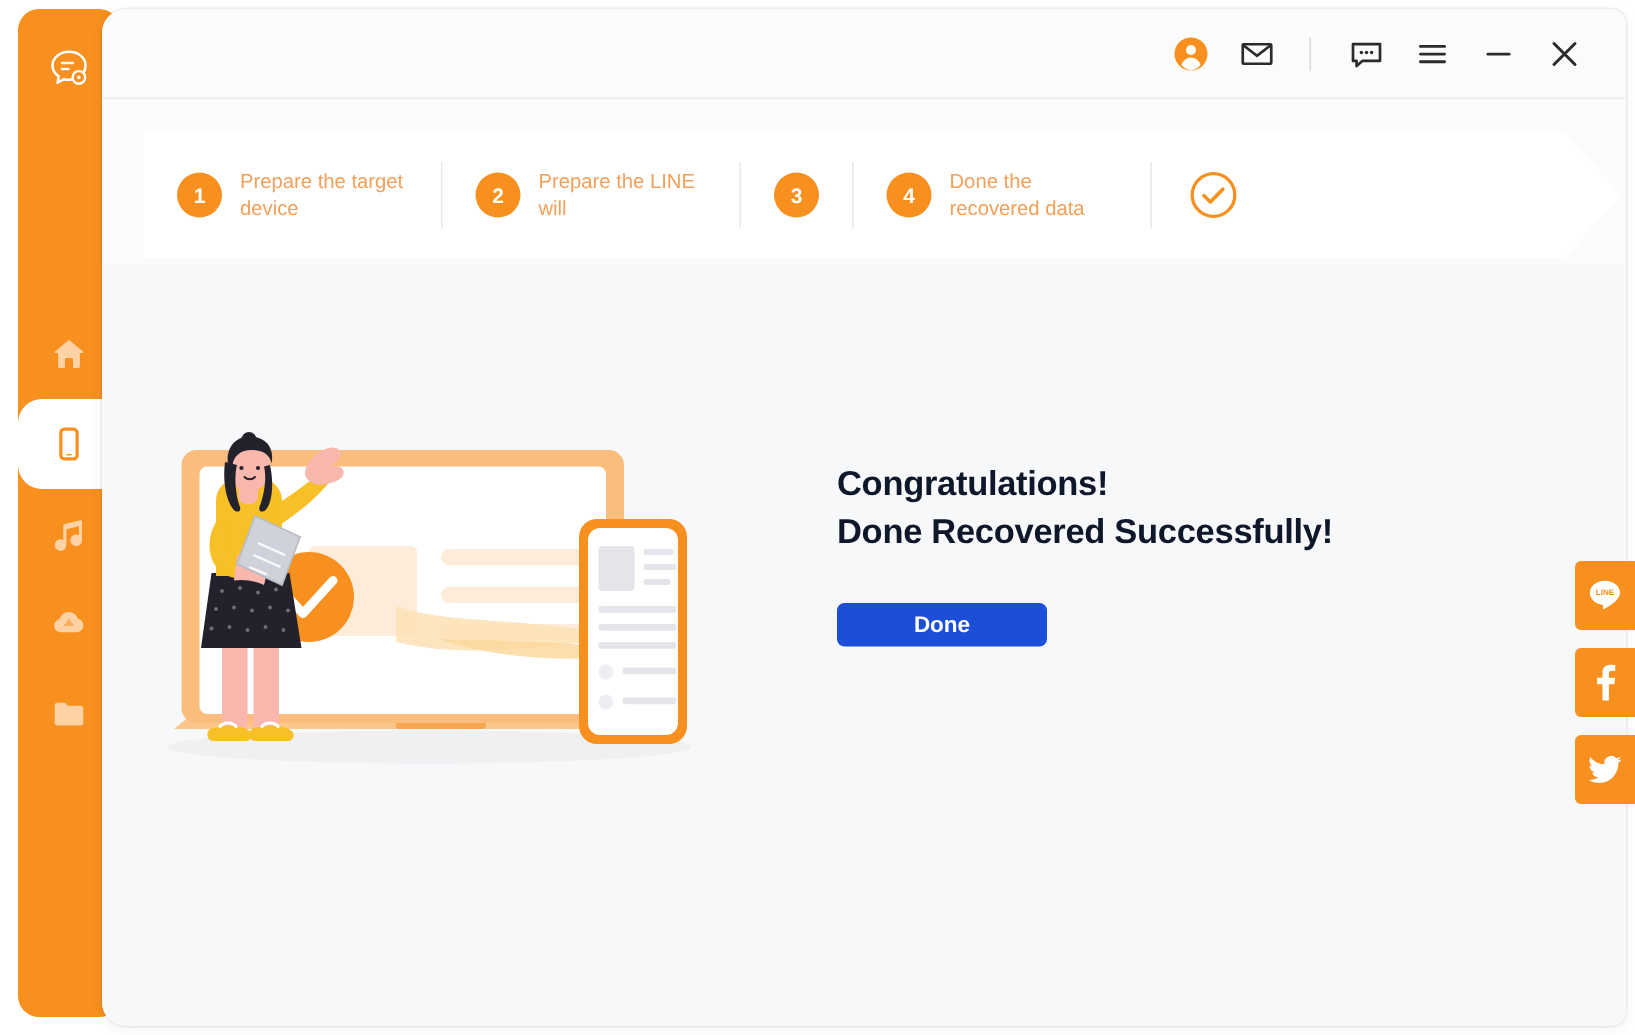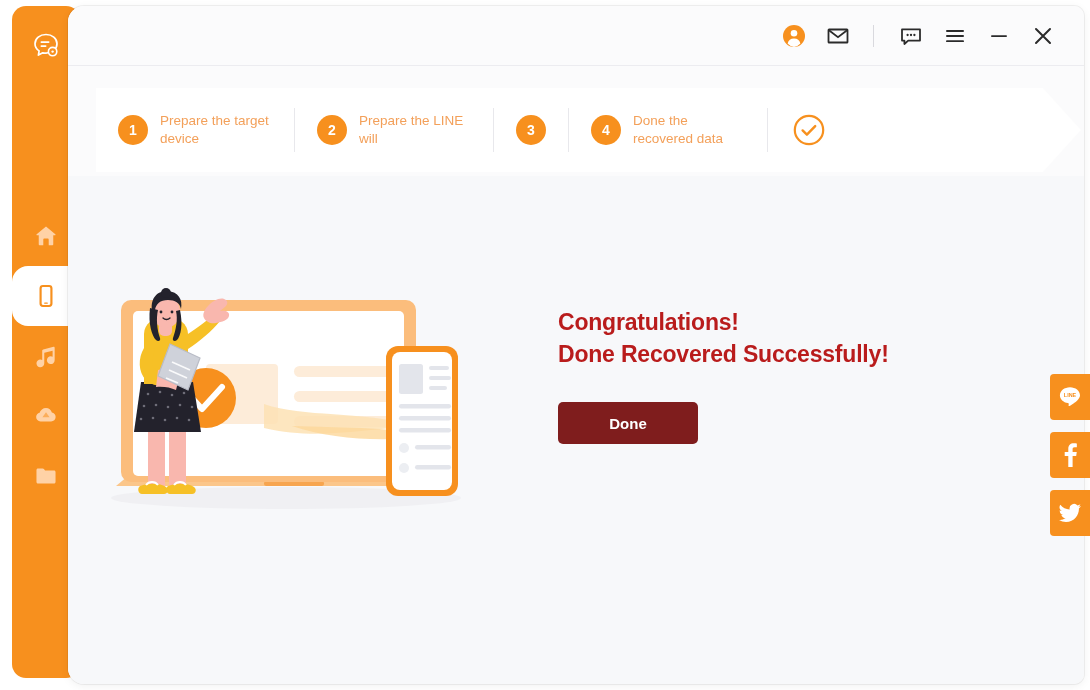--- a/index.html
+++ b/index.html
@@ -159,35 +159,35 @@
   }
 
   .panel {
     position: absolute;
     left: 490px; top: 130px;
     width: 430px;
   }
   .headline {
     font-size: 23px;
     font-weight: bold;
-    color: #b91c1c;
+    color: #0f172a;
     line-height: 32px;
     letter-spacing: -0.2px;
   }
   .subtext {
     margin-top: 22px;
     font-size: 14.5px;
     color: #4a4a52;
     line-height: 28px;
     max-width: 360px;
   }
   .done-btn {
     margin-top: 32px;
-    width: 140px; height: 42px;
-    background: #7f1d1d;
+    width: 140px; height: 29px;
+    background: #1d4ed8;
     border: none;
     border-radius: 5px;
     color: #ffffff;
     font-size: 15px;
     font-weight: bold;
     font-family: "Liberation Sans", sans-serif;
     cursor: pointer;
   }
 
   

